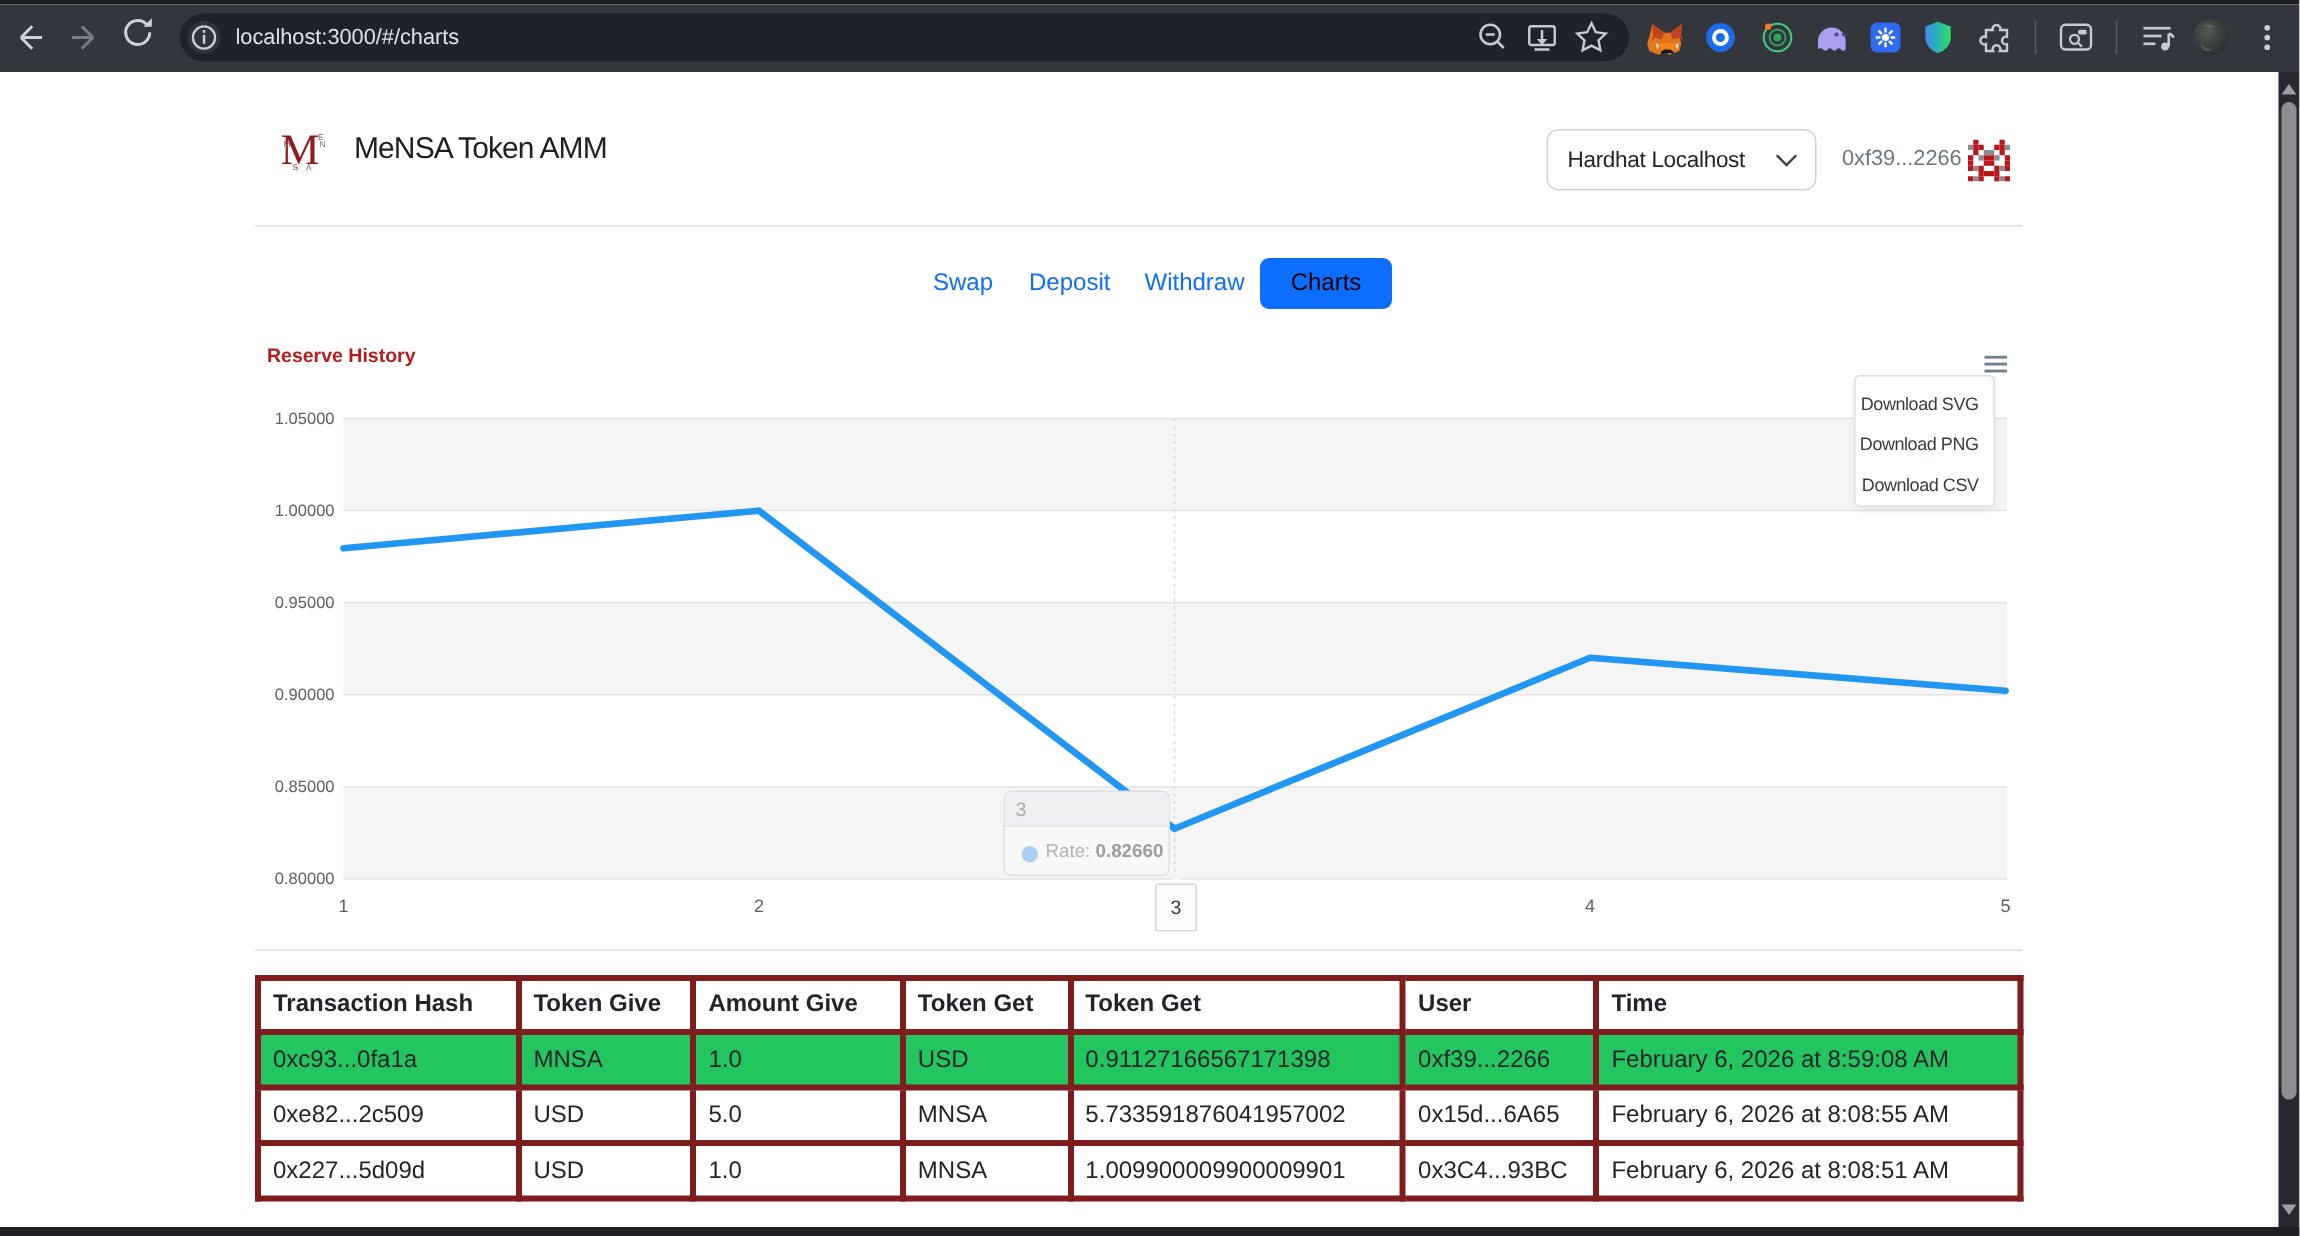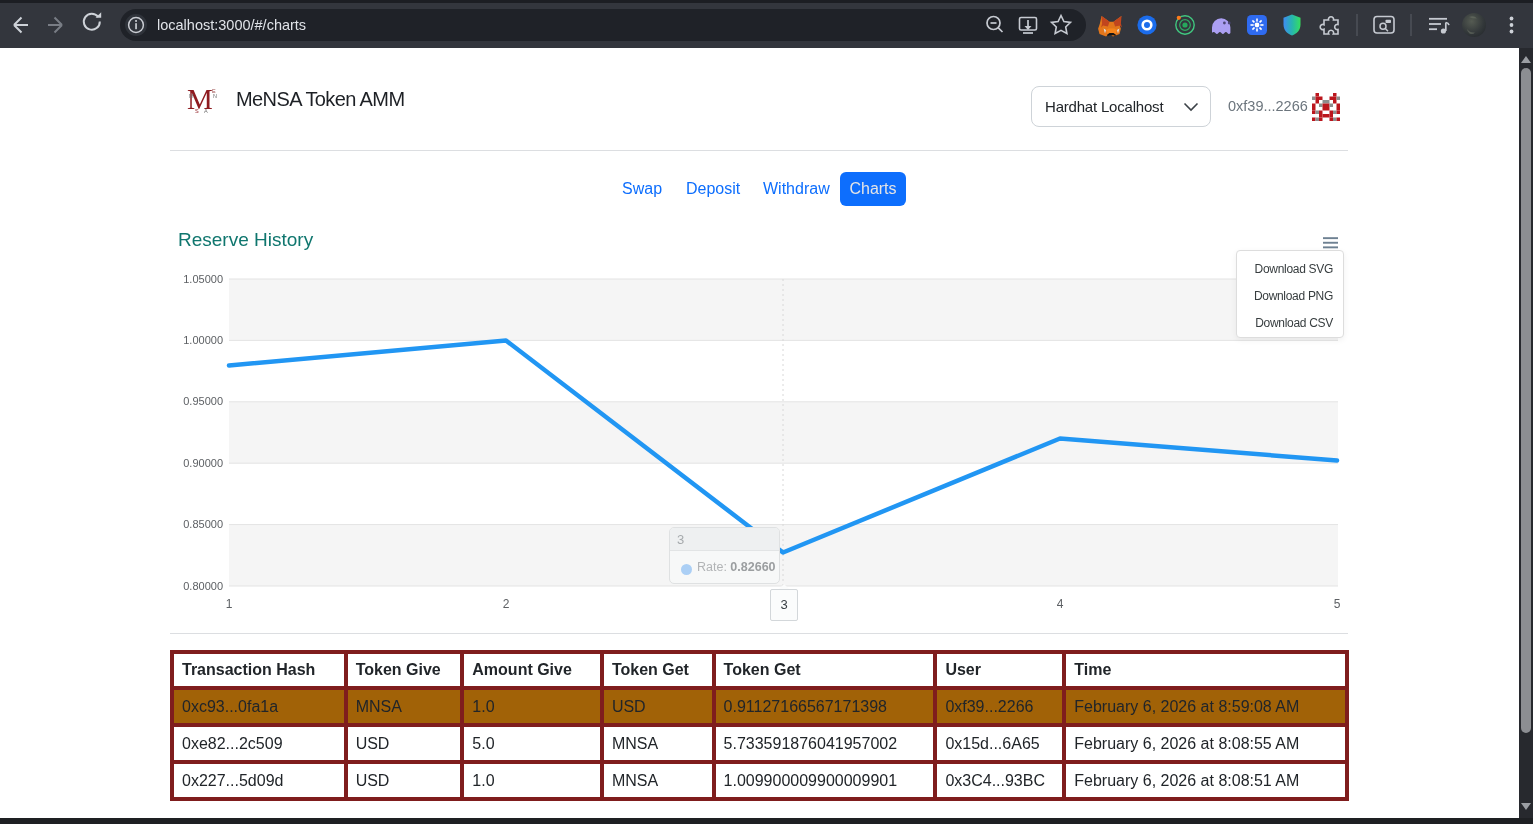--- a/index.html
+++ b/index.html
@@ -25,54 +25,54 @@
   #logo { left:187px; top:85px; width:28px; height:28px; }
   #title { left:236px; top:88px; font-size:20px; letter-spacing:-0.6px; color:#1d2025; }
   #netsel { left:1031px; top:86px; width:180px; height:41px; border:1px solid #ced3d8; border-radius:8px; }
   #nettext { left:1045px; top:86px; height:27px; line-height:41px; font-size:15px; letter-spacing:-0.2px; color:#212529; }
   #addr { left:1228px; top:86px; height:41px; line-height:41px; font-size:14.5px; color:#6c757d; }
   #identicon { left:1312px; top:93px; width:28px; height:28px; }
   .hr1 { left:170px; width:1178px; height:1px; background:#dcdee1; }
 
   
   .tablink { top:172px; height:34px; line-height:34px; font-size:16px; color:#0d6efd; }
-  #chartsbtn { left:840px; top:172px; width:66px; height:34px; background:#0d6efd; border-radius:6px;
-    color:#e5e5e5; font-size:16px; text-align:center; line-height:34px; }
-
-  
-  #chtitle { left:178px; top:229px; font-size:19px; font-weight:normal; color:#0f766e; }
+  #chartsbtn { left:840px; top:172px; width:88px; height:34px; background:#0d6efd; border-radius:6px;
+    color:#000000; font-size:16px; text-align:center; line-height:34px; }
+
+  
+  #chtitle { left:178px; top:229px; font-size:13px; font-weight:bold; color:#b91c1c; }
   #chartsvg { left:0; top:0; }
 
   
   #tooltip { left:669px; top:527px; width:111px; height:57px; border:1px solid #dfe1e2;
     border-radius:5px; overflow:hidden; background:#f7f8f8; }
   #tt-head { height:23px; background:#eef0f1; border-bottom:1px solid #e2e4e5;
     font-size:13px; color:#a6aaad; line-height:23px; padding-left:7px; }
   #tt-body { height:33px; line-height:33px; font-size:12.5px; color:#b2b4b6; padding-left:27px;}
   #tt-dot { left:681px; top:564px; width:11px; height:11px; border-radius:50%; background:#abcff5; }
   #tt-val { font-weight:bold; color:#9b9ea0; }
 
   
   #xtt { left:770px; top:589px; width:28px; height:32px; background:#fbfcfc; border:1px solid #d3d7da;
     border-radius:2px; font-size:13px; color:#394045; text-align:center; line-height:30px; }
   #xtt-arrow { left:779px; top:584px; width:0; height:0; border-left:5px solid transparent;
     border-right:5px solid transparent; border-bottom:5px solid #fbfcfc; }
 
   
-  #dlmenu { left:1236px; top:250px; width:108px; height:88px; background:#fff;
+  #dlmenu { left:1236px; top:250px; width:94px; height:88px; background:#fff;
     border:1px solid #ddd; border-radius:4px; box-shadow:0 2px 6px rgba(0,0,0,.06);
     padding-top:5px; }
   .dlitem { height:27px; line-height:27px; font-size:12px; letter-spacing:-0.3px; color:#373d3f; text-align:right; padding-right:10px; }
 
   
   #txtable { left:170px; top:650px; width:1179px; border-collapse:collapse; font-size:16px; color:#212529; }
   #txtable th, #txtable td { border:4px solid #7f1d1d; padding:0 8px; height:37px; font-weight:normal; text-align:left; }
   #txtable th { height:36px; }
   #txtable th { font-weight:bold; }
-  #txtable tr.odd { background:#a16207;margin-top:21px; }
+  #txtable tr.odd { background:#22c55e;margin-top:21px; }
 </style>
 </head>
 <body>
 <div id="canvas">
 
   <div class="abs" id="topstrip"></div>
   <div class="abs" id="toolbar"></div>
   <div class="abs" id="omnibox"></div>
   <div class="abs" id="infocirc"></div>
   <div class="abs" id="urltext">localhost:3000/#/charts</div>

